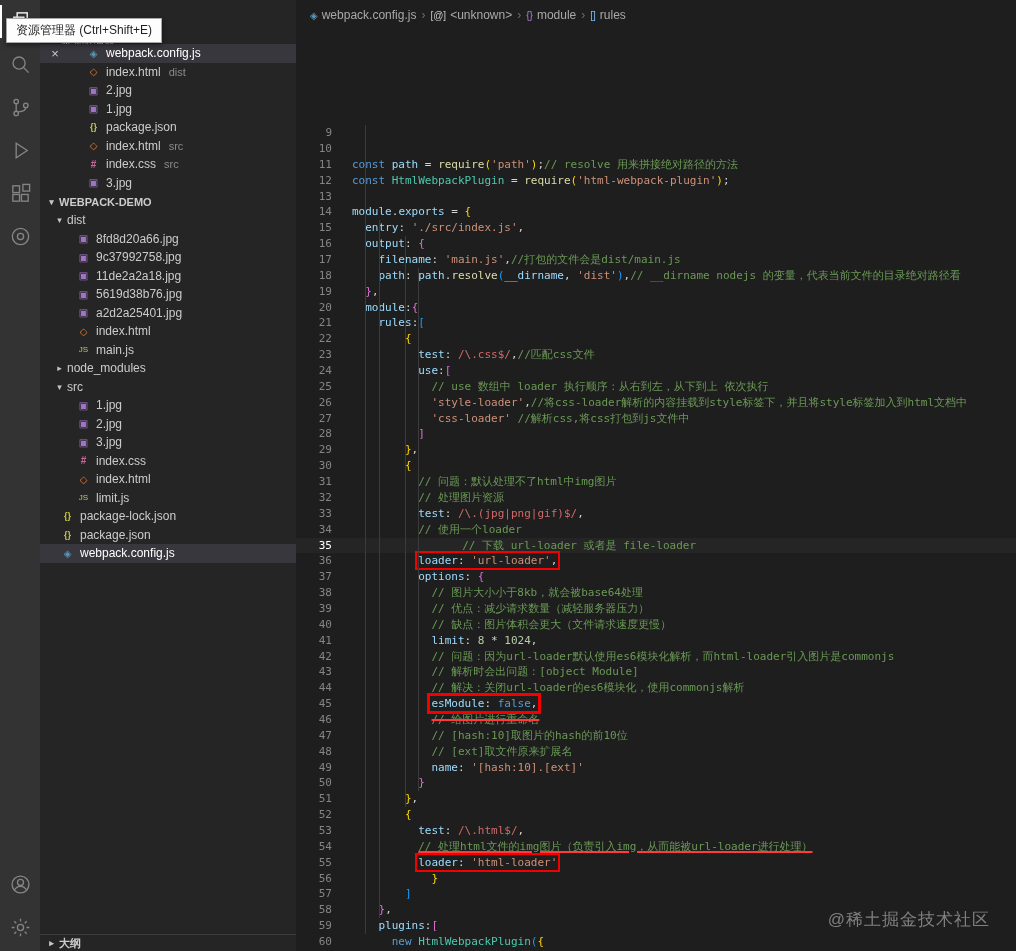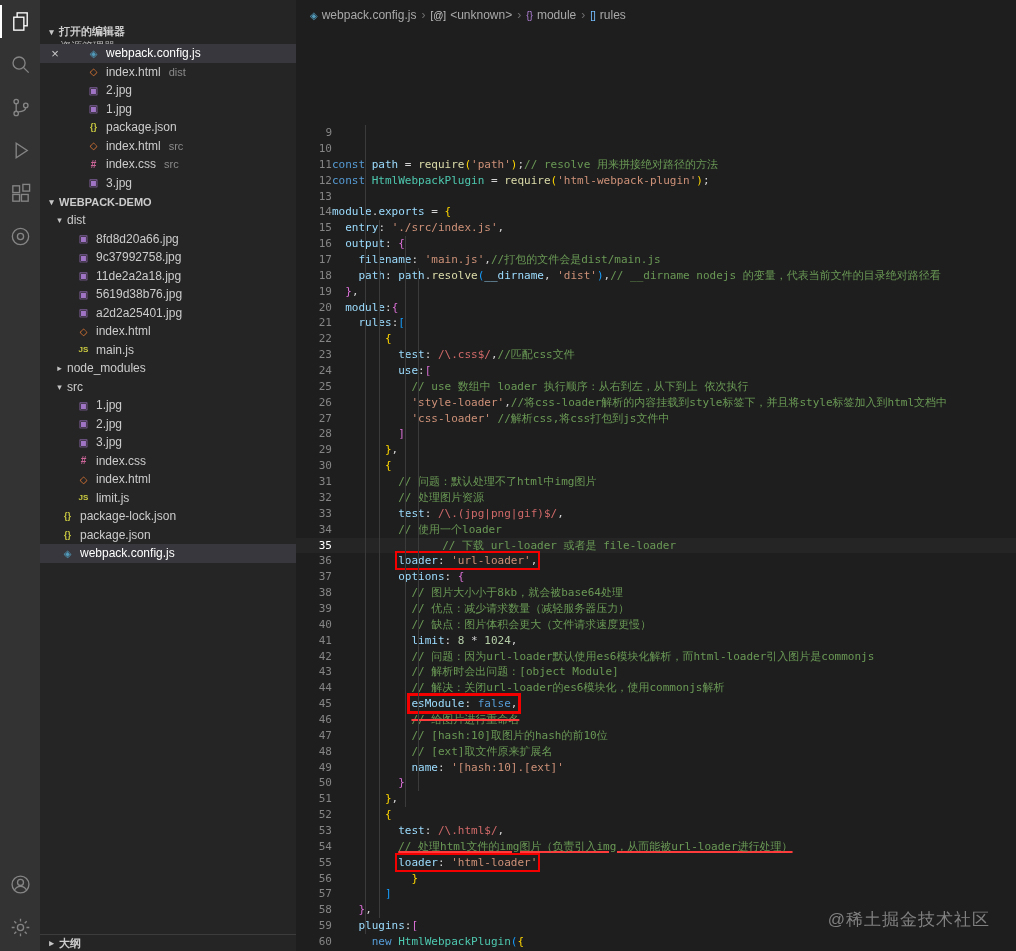--- a/index.html
+++ b/index.html
@@ -31,21 +31,21 @@
   .row{height:18.5px;display:flex;align-items:center;padding-left:46px;position:relative;
        cursor:pointer;white-space:nowrap;overflow:hidden;}
   .row.active-ed{background:#37373d;color:#ffffff;}
   .row.sel{background:#37373d;color:#ffffff;}
   .close-x{position:absolute;left:7px;width:16px;text-align:center;color:#cccccc;font-size:13px;}
   .fic{width:15px;margin-right:5px;text-align:center;font-size:10px;flex:none;}
   .ic-image{color:#a074c4;}
   .ic-html{color:#e37933;}
   .ic-css{color:#cc6699;font-weight:bold;}
   .ic-json{color:#cbcb41;font-weight:bold;font-size:9px;}
-  .ic-js{color:#cbcb41;font-weight:bold;font-size:8px;}
+  .ic-js{color:#cbcb41;font-weight:normal;font-size:8px;}
   .ic-webpack{color:#519aba;}
   .ic-sym{color:#b180d7;}
   .ic-sym-blue{color:#75beff;}
   .ic-sym-gray{color:#c5c5c5;}
   .badge{margin-left:8px;color:#8a8a8a;font-size:11px;}
   .lbl{overflow:hidden;text-overflow:ellipsis;}
   .outline-header{position:absolute;bottom:0;left:0;right:0;height:16px;border-top:1px solid #3c3c3c;
                   display:flex;align-items:center;font-weight:bold;font-size:11px;padding-left:4px;background:#252526;}
 
   
@@ -56,21 +56,21 @@
   .bc-sep{color:#6e6e6e;margin:0 5px;font-size:12px;}
   .bc-ic{font-size:10px;}
   .code-area{position:absolute;top:30px;left:0;right:0;bottom:0;overflow:hidden;
              font-family:"DejaVu Sans Mono",monospace;font-size:11px;line-height:15.86px;
              white-space:pre;color:#d4d4d4;}
   .guide{position:absolute;width:1px;background:#3b3b3b;}
   .code-line{height:15.86px;display:flex;}
   .code-line.cur{background:rgba(255,255,255,0.035);gap:44px;}
   .ln{width:36px;text-align:right;color:#858585;flex:none;}
   .code-line.cur .ln{color:#ffffff;}
-  .code{}
+  .code{margin-left:20px;}
   .tk-kw{color:#569cd6;}  .tk-v{color:#9cdcfe;}  .tk-fn{color:#dcdcaa;}
   .tk-cls{color:#4ec9b0;} .tk-str{color:#ce9178;} .tk-re{color:#d16969;}
   .tk-num{color:#b5cea8;} .tk-cm{color:#6a9955;}  .tk-pn{color:#d4d4d4;}
   .tk-b1{color:#ffd700;}  .tk-b2{color:#da70d6;}  .tk-b3{color:#179fff;}
   .d-u{text-decoration:underline;text-decoration-color:#ff3b3b;text-decoration-thickness:1.5px;}
   .d-s{text-decoration:line-through;text-decoration-color:#ff3b3b;text-decoration-thickness:1.5px;}
   .red-box{outline:2px solid #f40000;outline-offset:1px;}
   .red-box.thick{outline:3px solid #f40000;}
 
   
@@ -300,15 +300,16 @@
       </div>
     <div id="code-area" class="code-area">
       <div class="guide" style="left:69px;top:95px;height:809px"></div>
       <div class="guide" style="left:83px;top:190px;height:698px"></div>
       <div class="guide" style="left:109px;top:206px;height:571px"></div>
       <div class="guide" style="left:122px;top:238px;height:523px"></div>
       <div id="code-lines"><div class="code-line"><span class="ln">9</span><span class="code"><span class="ind"></span></span></div><div class="code-line"><span class="ln">10</span><span class="code"><span class="ind"></span></span></div><div class="code-line"><span class="ln">11</span><span class="code"><span class="ind"></span><span class="tk-kw">const </span><span class="tk-v">path</span><span class="tk-pn"> = </span><span class="tk-fn">require</span><span class="tk-b1">(</span><span class="tk-str">'path'</span><span class="tk-b1">)</span><span class="tk-pn">;</span><span class="tk-cm">// resolve 用来拼接绝对路径的方法</span></span></div><div class="code-line"><span class="ln">12</span><span class="code"><span class="ind"></span><span class="tk-kw">const </span><span class="tk-cls">HtmlWebpackPlugin</span><span class="tk-pn"> = </span><span class="tk-fn">require</span><span class="tk-b1">(</span><span class="tk-str">'html-webpack-plugin'</span><span class="tk-b1">)</span><span class="tk-pn">;</span></span></div><div class="code-line"><span class="ln">13</span><span class="code"><span class="ind"></span></span></div><div class="code-line"><span class="ln">14</span><span class="code"><span class="ind"></span><span class="tk-v">module</span><span class="tk-pn">.</span><span class="tk-v">exports</span><span class="tk-pn"> = </span><span class="tk-b1">{</span></span></div><div class="code-line"><span class="ln">15</span><span class="code"><span class="ind">  </span><span class="tk-v">entry</span><span class="tk-pn">: </span><span class="tk-str">'./src/index.js'</span><span class="tk-pn">,</span></span></div><div class="code-line"><span class="ln">16</span><span class="code"><span class="ind">  </span><span class="tk-v">output</span><span class="tk-pn">: </span><span class="tk-b2">{</span></span></div><div class="code-line"><span class="ln">17</span><span class="code"><span class="ind">    </span><span class="tk-v">filename</span><span class="tk-pn">: </span><span class="tk-str">'main.js'</span><span class="tk-pn">,</span><span class="tk-cm">//打包的文件会是dist/main.js</span></span></div><div class="code-line"><span class="ln">18</span><span class="code"><span class="ind">    </span><span class="tk-v">path</span><span class="tk-pn">: </span><span class="tk-v">path</span><span class="tk-pn">.</span><span class="tk-fn">resolve</span><span class="tk-b3">(</span><span class="tk-v">__dirname</span><span class="tk-pn">, </span><span class="tk-str">'dist'</span><span class="tk-b3">)</span><span class="tk-pn">,</span><span class="tk-cm">// __dirname nodejs 的变量，代表当前文件的目录绝对路径看</span></span></div><div class="code-line"><span class="ln">19</span><span class="code"><span class="ind">  </span><span class="tk-b2">}</span><span class="tk-pn">,</span></span></div><div class="code-line"><span class="ln">20</span><span class="code"><span class="ind">  </span><span class="tk-v">module</span><span class="tk-pn">:</span><span class="tk-b2">{</span></span></div><div class="code-line"><span class="ln">21</span><span class="code"><span class="ind">    </span><span class="tk-v">rules</span><span class="tk-pn">:</span><span class="tk-b3">[</span></span></div><div class="code-line"><span class="ln">22</span><span class="code"><span class="ind">        </span><span class="tk-b1">{</span></span></div><div class="code-line"><span class="ln">23</span><span class="code"><span class="ind">          </span><span class="tk-v">test</span><span class="tk-pn">: </span><span class="tk-re">/\.css$/</span><span class="tk-pn">,</span><span class="tk-cm">//匹配css文件</span></span></div><div class="code-line"><span class="ln">24</span><span class="code"><span class="ind">          </span><span class="tk-v">use</span><span class="tk-pn">:</span><span class="tk-b2">[</span></span></div><div class="code-line"><span class="ln">25</span><span class="code"><span class="ind">            </span><span class="tk-cm">// use 数组中 loader 执行顺序：从右到左，从下到上 依次执行</span></span></div><div class="code-line"><span class="ln">26</span><span class="code"><span class="ind">            </span><span class="tk-str">'style-loader'</span><span class="tk-pn">,</span><span class="tk-cm">//将css-loader解析的内容挂载到style标签下，并且将style标签加入到html文档中</span></span></div><div class="code-line"><span class="ln">27</span><span class="code"><span class="ind">            </span><span class="tk-str">'css-loader'</span><span class="tk-pn"> </span><span class="tk-cm">//解析css,将css打包到js文件中</span></span></div><div class="code-line"><span class="ln">28</span><span class="code"><span class="ind">          </span><span class="tk-b2">]</span></span></div><div class="code-line"><span class="ln">29</span><span class="code"><span class="ind">        </span><span class="tk-b1">}</span><span class="tk-pn">,</span></span></div><div class="code-line"><span class="ln">30</span><span class="code"><span class="ind">        </span><span class="tk-b1">{</span></span></div><div class="code-line"><span class="ln">31</span><span class="code"><span class="ind">          </span><span class="tk-cm">// 问题：默认处理不了html中img图片</span></span></div><div class="code-line"><span class="ln">32</span><span class="code"><span class="ind">          </span><span class="tk-cm">// 处理图片资源</span></span></div><div class="code-line"><span class="ln">33</span><span class="code"><span class="ind">          </span><span class="tk-v">test</span><span class="tk-pn">: </span><span class="tk-re">/\.(jpg|png|gif)$/</span><span class="tk-pn">,</span></span></div><div class="code-line"><span class="ln">34</span><span class="code"><span class="ind">          </span><span class="tk-cm">// 使用一个loader</span></span></div><div class="code-line cur"><span class="ln">35</span><span class="code"><span class="ind">          </span><span class="tk-cm">// 下载 url-loader 或者是 file-loader</span></span></div><div class="code-line"><span class="ln">36</span><span class="code"><span class="ind">          </span><span class="red-box"><span class="tk-v">loader</span><span class="tk-pn">: </span><span class="tk-str">'url-loader'</span><span class="tk-pn">,</span></span></span></div><div class="code-line"><span class="ln">37</span><span class="code"><span class="ind">          </span><span class="tk-v">options</span><span class="tk-pn">: </span><span class="tk-b2">{</span></span></div><div class="code-line"><span class="ln">38</span><span class="code"><span class="ind">            </span><span class="tk-cm">// 图片大小小于8kb，就会被base64处理</span></span></div><div class="code-line"><span class="ln">39</span><span class="code"><span class="ind">            </span><span class="tk-cm">// 优点：减少请求数量（减轻服务器压力）</span></span></div><div class="code-line"><span class="ln">40</span><span class="code"><span class="ind">            </span><span class="tk-cm">// 缺点：图片体积会更大（文件请求速度更慢）</span></span></div><div class="code-line"><span class="ln">41</span><span class="code"><span class="ind">            </span><span class="tk-v">limit</span><span class="tk-pn">: </span><span class="tk-num">8</span><span class="tk-pn"> * </span><span class="tk-num">1024</span><span class="tk-pn">,</span></span></div><div class="code-line"><span class="ln">42</span><span class="code"><span class="ind">            </span><span class="tk-cm">// 问题：因为url-loader默认使用es6模块化解析，而html-loader引入图片是commonjs</span></span></div><div class="code-line"><span class="ln">43</span><span class="code"><span class="ind">            </span><span class="tk-cm">// 解析时会出问题：[object Module]</span></span></div><div class="code-line"><span class="ln">44</span><span class="code"><span class="ind">            </span><span class="tk-cm">// 解决：关闭url-loader的es6模块化，使用commonjs解析</span></span></div><div class="code-line"><span class="ln">45</span><span class="code"><span class="ind">            </span><span class="red-box thick"><span class="tk-v">esModule</span><span class="tk-pn">: </span><span class="tk-kw">false</span><span class="tk-pn">,</span></span></span></div><div class="code-line"><span class="ln">46</span><span class="code"><span class="ind">            </span><span class="tk-cm d-s">// 给图片进行重命名</span></span></div><div class="code-line"><span class="ln">47</span><span class="code"><span class="ind">            </span><span class="tk-cm">// [hash:10]取图片的hash的前10位</span></span></div><div class="code-line"><span class="ln">48</span><span class="code"><span class="ind">            </span><span class="tk-cm">// [ext]取文件原来扩展名</span></span></div><div class="code-line"><span class="ln">49</span><span class="code"><span class="ind">            </span><span class="tk-v">name</span><span class="tk-pn">: </span><span class="tk-str">'[hash:10].[ext]'</span></span></div><div class="code-line"><span class="ln">50</span><span class="code"><span class="ind">          </span><span class="tk-b2">}</span></span></div><div class="code-line"><span class="ln">51</span><span class="code"><span class="ind">        </span><span class="tk-b1">}</span><span class="tk-pn">,</span></span></div><div class="code-line"><span class="ln">52</span><span class="code"><span class="ind">        </span><span class="tk-b1">{</span></span></div><div class="code-line"><span class="ln">53</span><span class="code"><span class="ind">          </span><span class="tk-v">test</span><span class="tk-pn">: </span><span class="tk-re">/\.html$/</span><span class="tk-pn">,</span></span></div><div class="code-line"><span class="ln">54</span><span class="code"><span class="ind">          </span><span class="tk-cm d-u">// 处理html文件的img图片（负责引入img，从而能被url-loader进行处理）</span></span></div><div class="code-line"><span class="ln">55</span><span class="code"><span class="ind">          </span><span class="red-box"><span class="tk-v">loader</span><span class="tk-pn">: </span><span class="tk-str">'html-loader'</span></span></span></div><div class="code-line"><span class="ln">56</span><span class="code"><span class="ind">            </span><span class="tk-b1">}</span></span></div><div class="code-line"><span class="ln">57</span><span class="code"><span class="ind">        </span><span class="tk-b3">]</span></span></div><div class="code-line"><span class="ln">58</span><span class="code"><span class="ind">    </span><span class="tk-b2">}</span><span class="tk-pn">,</span></span></div><div class="code-line"><span class="ln">59</span><span class="code"><span class="ind">    </span><span class="tk-v">plugins</span><span class="tk-pn">:</span><span class="tk-b2">[</span></span></div><div class="code-line"><span class="ln">60</span><span class="code"><span class="ind">      </span><span class="tk-kw">new </span><span class="tk-cls">HtmlWebpackPlugin</span><span class="tk-b3">(</span><span class="tk-b1">{</span></span></div><div class="code-line"><span class="ln">61</span><span class="code"><span class="ind">        </span><span class="tk-cm">// 复制 './src/index.html' 文件，并自动引入打包输出的所有资源（JS/CSS）</span></span></div></div>
     </div>
   </main>
 
+  <div class="tooltip">资源管理器 (Ctrl+Shift+E)</div>
   <div class="watermark">@稀土掘金技术社区</div>
 
 </div>
 
 </body></html>

